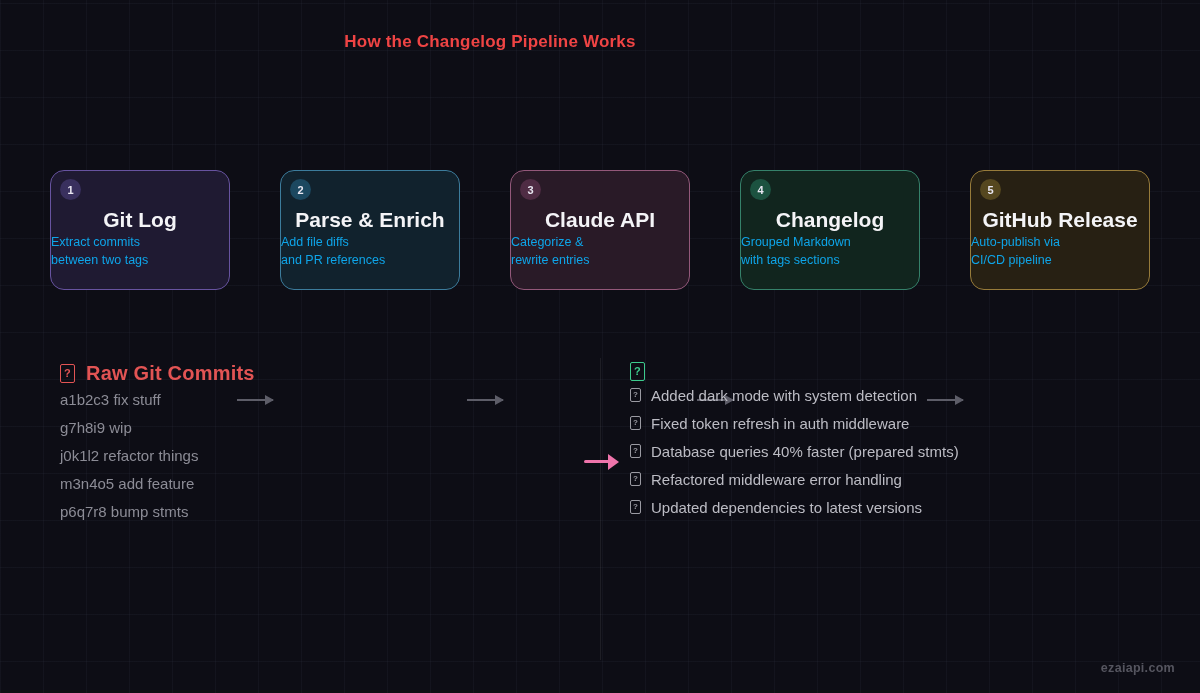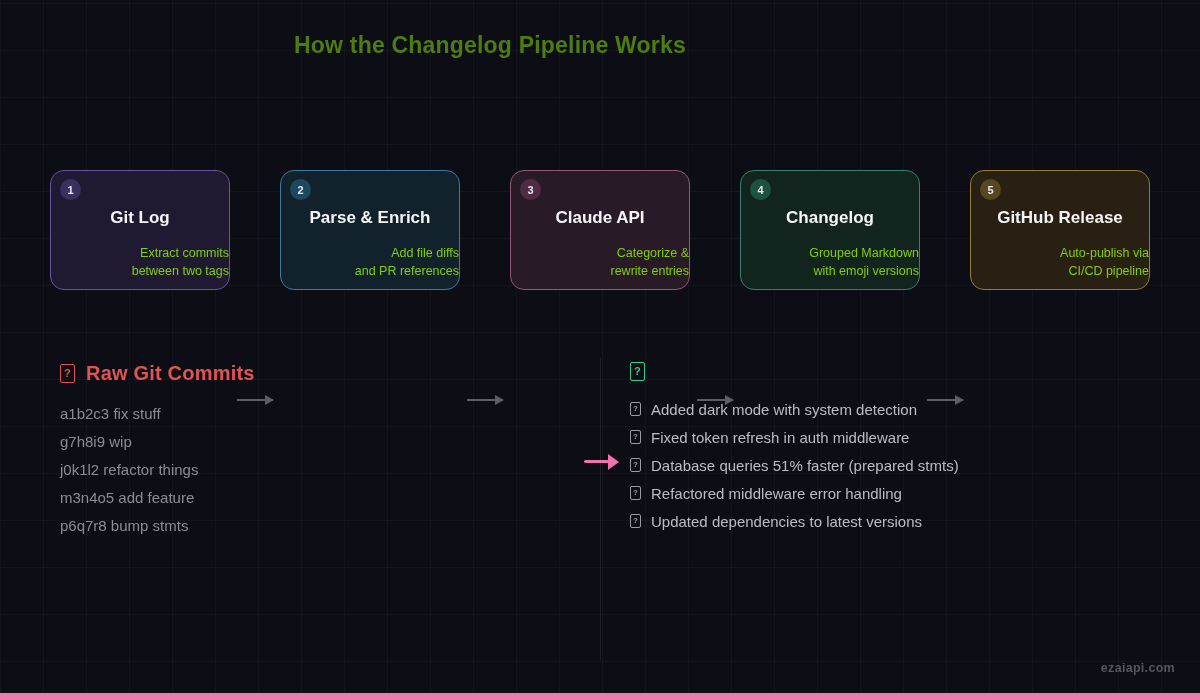--- a/index.html
+++ b/index.html
@@ -11,21 +11,21 @@
     background-image:
       linear-gradient(rgba(140,150,180,0.055) 1px, transparent 1px),
       linear-gradient(90deg, rgba(140,150,180,0.055) 1px, transparent 1px);
     background-size:43px 47px;
     background-position:0 3px;
     color:#e8e8ee;
   }
 
   .page-title {
     position:absolute; top:32px; left:0; width:980px;
-    text-align:center; font-size:23px; font-weight:700; color:#4d7c0f;
+    text-align:center; font-size:17px; font-weight:700; color:#ef4444;
     letter-spacing:0.2px;
   }
 
   
   .pipeline { position:absolute; top:170px; left:0; width:1200px; height:120px; }
   .step-card {
     position:absolute; top:0; width:180px; height:120px;
     border-radius:14px; border:1.5px solid #555;
   }
   .step-1 { left:50px;  background:#1f1a32; border-color:#6753a0; }
@@ -40,25 +40,25 @@
     font-size:11px; font-weight:700; color:#e9e7f2;
   }
   .step-1 .step-badge { background:#39305e; }
   .step-2 .step-badge { background:#1c4860; }
   .step-3 .step-badge { background:#4f2c44; }
   .step-4 .step-badge { background:#1c5240; }
   .step-5 .step-badge { background:#55471f; }
 
   .step-title {
     margin-top:37px; text-align:center;
-    font-size:17px; font-weight:700; color:#f4f4f7;
+    font-size:21px; font-weight:700; color:#f4f4f7;
   }
   .step-sub {
-    margin-top:16px; text-align:right;
-    font-size:12.5px; line-height:18px; color:#84cc16;
+    margin-top:1px; text-align:left;
+    font-size:12.5px; line-height:18px; color:#0ea5e9;
   }
 
   .flow-arrow {
     position:absolute; top:229px; width:36px; height:2px; background:#5d5d68;
   }
   .flow-arrow::after {
     content:""; position:absolute; right:-1px; top:-4.5px;
     border-left:9px solid #5d5d68;
     border-top:5.5px solid transparent; border-bottom:5.5px solid transparent;
   }
@@ -76,21 +76,21 @@
   .panel-before .panel-heading { color:#e25454; }
   .panel-after  .panel-heading { color:#3dcb8d; }
 
   .tofu {
     display:inline-block; border:1.7px solid currentColor; border-radius:2px;
     text-align:center; font-weight:600; flex:0 0 auto;
   }
   .tofu-lg { width:15px; height:19px; font-size:11px; line-height:16px; }
   .tofu-sm { width:11px; height:14px; font-size:8px; line-height:11px; margin-right:10px; }
 
-  .item-list { list-style:none; margin-top:14px; }
+  .item-list { list-style:none; }
   .item-list li { height:28px; display:flex; align-items:center; font-size:15px; }
   .commit-list li { color:#8c8c96; }
   .entry-list li  { color:#bcbcc4; }
   .entry-list .tofu { color:#9a9aa2; }
 
   .divider {
     position:absolute; left:600px; top:358px; width:1px; height:302px;
     background:rgba(255,255,255,0.07);
   }
 
@@ -145,21 +145,21 @@
       <div>rewrite entries</div>
     </div>
   </div>
   <div class="flow-arrow fa-3"></div>
 
   <div class="step-card step-4">
     <span class="step-badge">4</span>
     <div class="step-title">Changelog</div>
     <div class="step-sub">
       <div>Grouped Markdown</div>
-      <div>with emoji versions</div>
+      <div>with tags sections</div>
     </div>
   </div>
   <div class="flow-arrow fa-4"></div>
 
   <div class="step-card step-5">
     <span class="step-badge">5</span>
     <div class="step-title">GitHub Release</div>
     <div class="step-sub">
       <div>Auto-publish via</div>
       <div>CI/CD pipeline</div>
@@ -193,21 +193,21 @@
     <li>
         <span class="tofu tofu-sm">?</span>
         <span>Added dark mode with system detection</span>
       </li>
     <li>
         <span class="tofu tofu-sm">?</span>
         <span>Fixed token refresh in auth middleware</span>
       </li>
     <li>
         <span class="tofu tofu-sm">?</span>
-        <span>Database queries 51% faster (prepared stmts)</span>
+        <span>Database queries 40% faster (prepared stmts)</span>
       </li>
     <li>
         <span class="tofu tofu-sm">?</span>
         <span>Refactored middleware error handling</span>
       </li>
     <li>
         <span class="tofu tofu-sm">?</span>
         <span>Updated dependencies to latest versions</span>
       </li>
   </ul>

